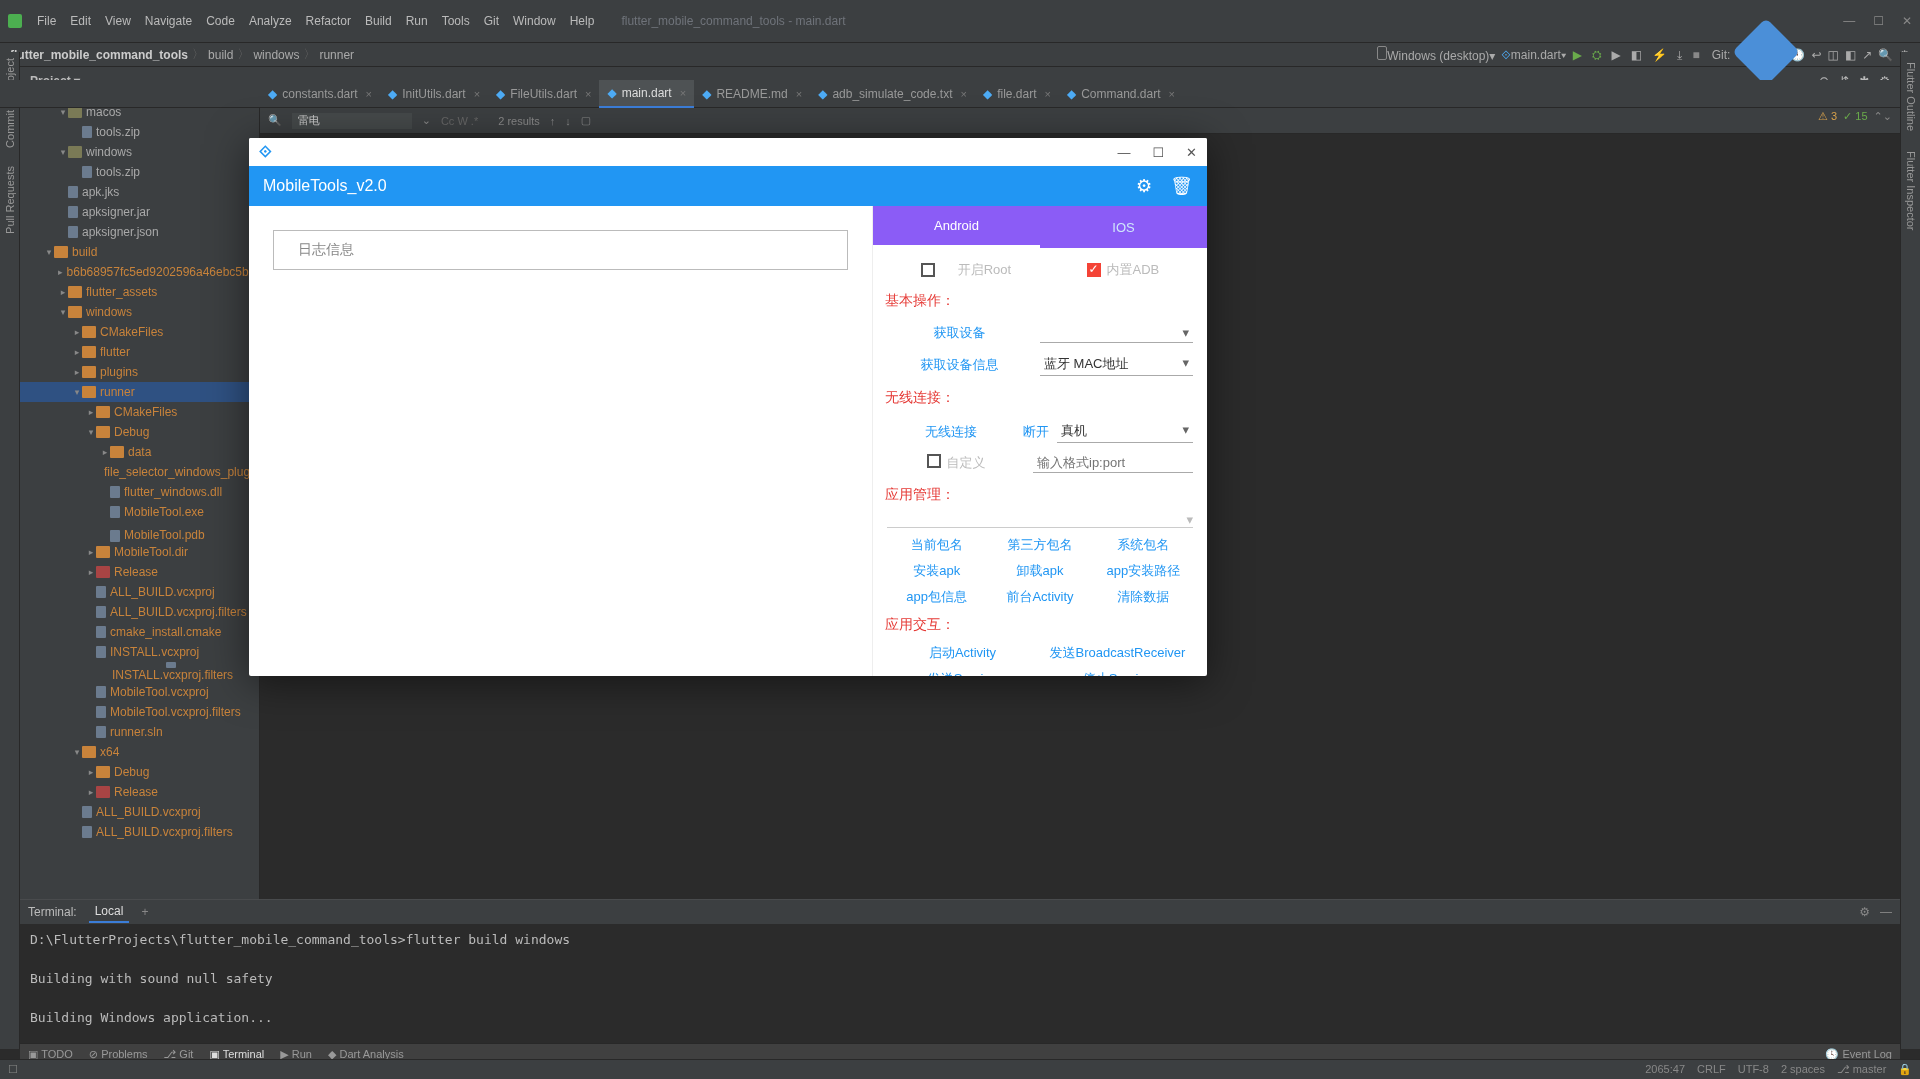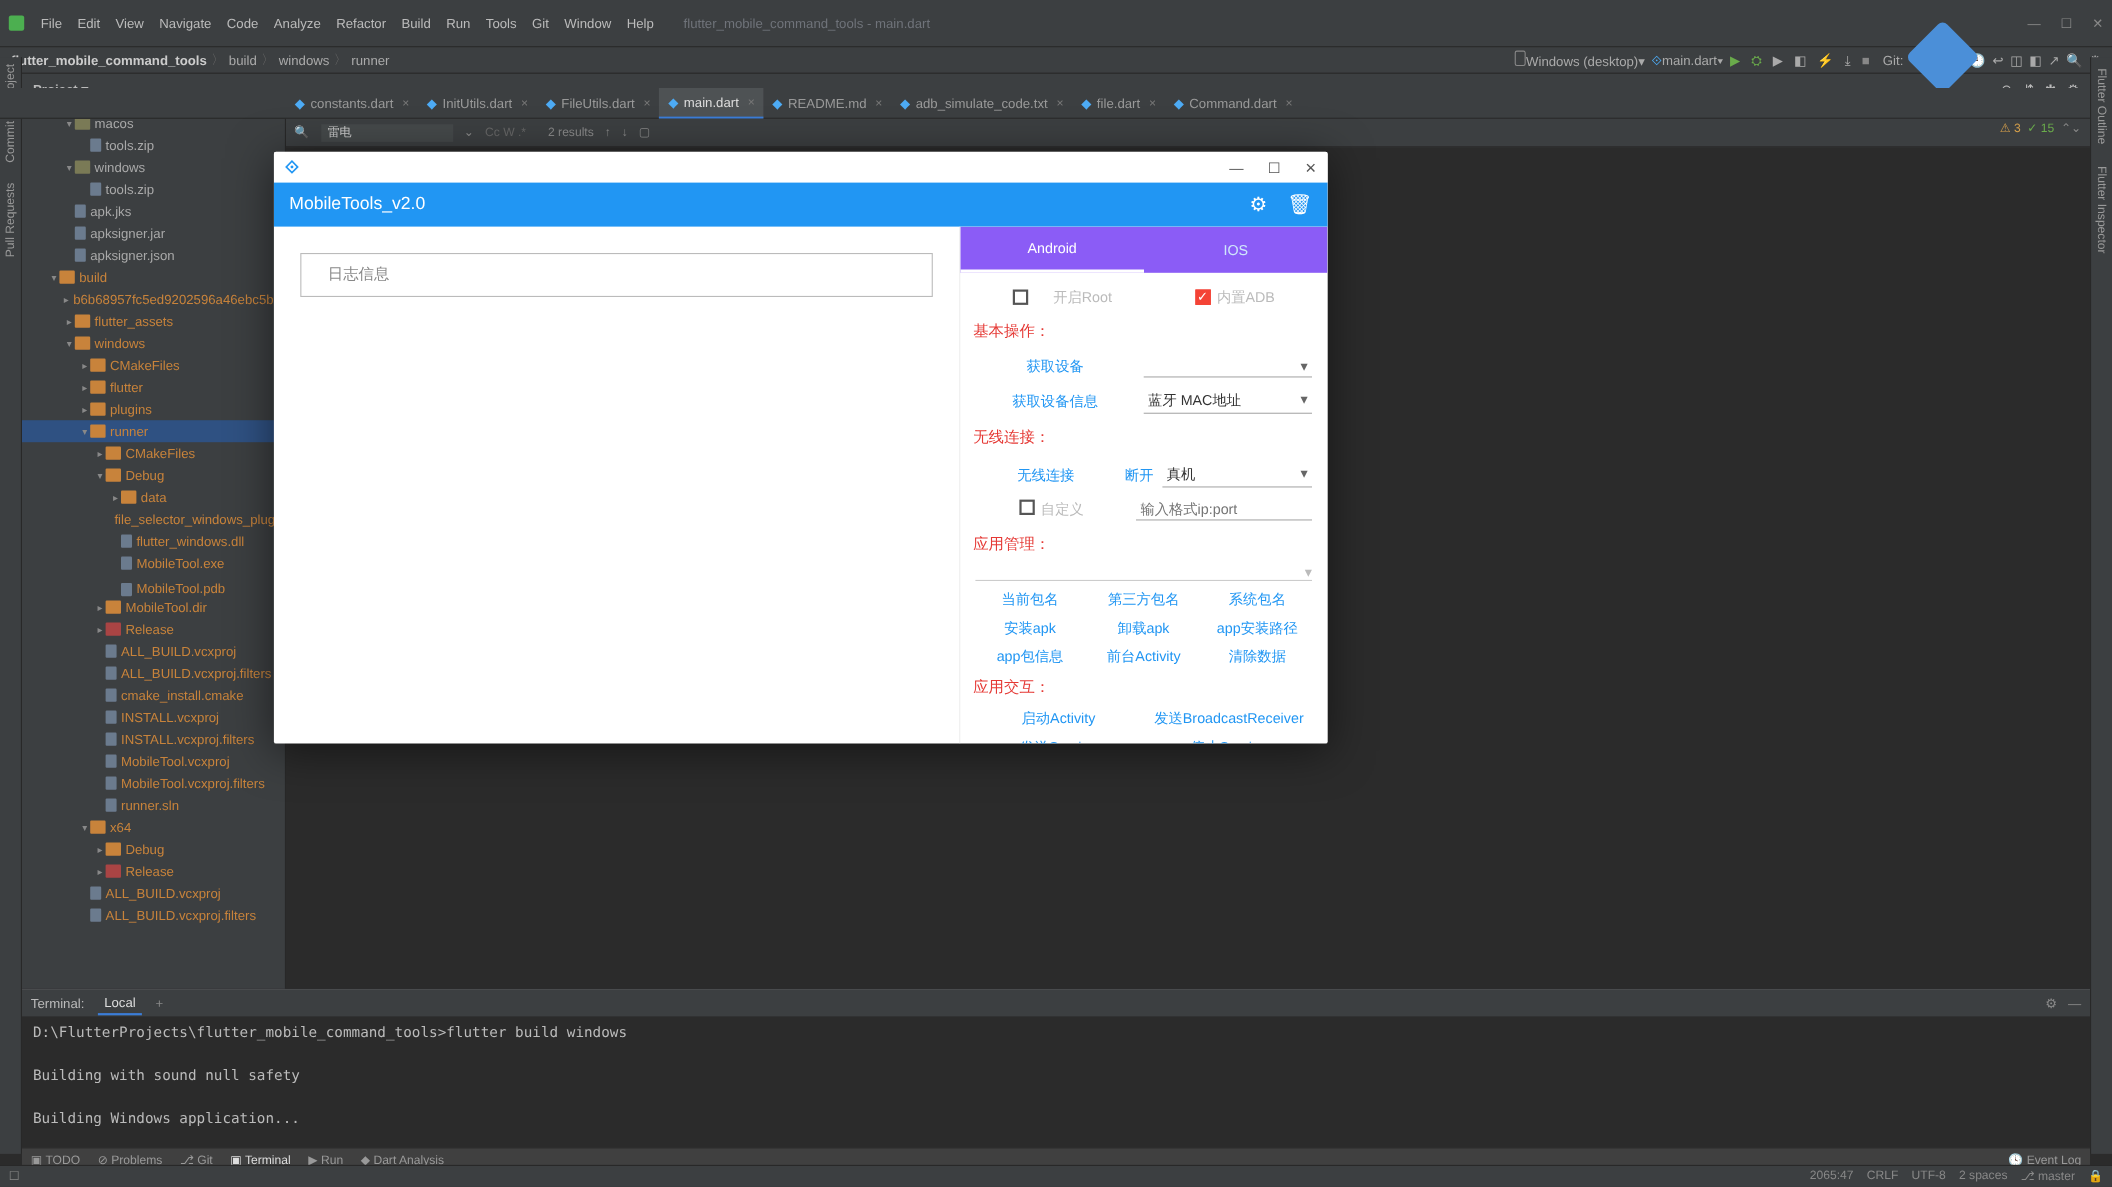--- a/index.html
+++ b/index.html
@@ -311,21 +311,21 @@
     <div class="tree-row" style="padding-left: 66px;">
       <span class="arrow"></span>
       <span class="ficon file"></span>
       <span class="name orange">cmake_install.cmake</span>
     </div>
     <div class="tree-row" style="padding-left: 66px;">
       <span class="arrow"></span>
       <span class="ficon file"></span>
       <span class="name orange">INSTALL.vcxproj</span>
     </div>
-    <div class="tree-row" style="padding-left: 66px;">
+    <div class="tree-row" style="padding-left: 66px; flex-direction: column;">
       <span class="arrow"></span>
       <span class="ficon file"></span>
       <span class="name orange">INSTALL.vcxproj.filters</span>
     </div>
     <div class="tree-row" style="padding-left: 66px;">
       <span class="arrow"></span>
       <span class="ficon file"></span>
       <span class="name orange">MobileTool.vcxproj</span>
     </div>
     <div class="tree-row" style="padding-left: 66px;">

